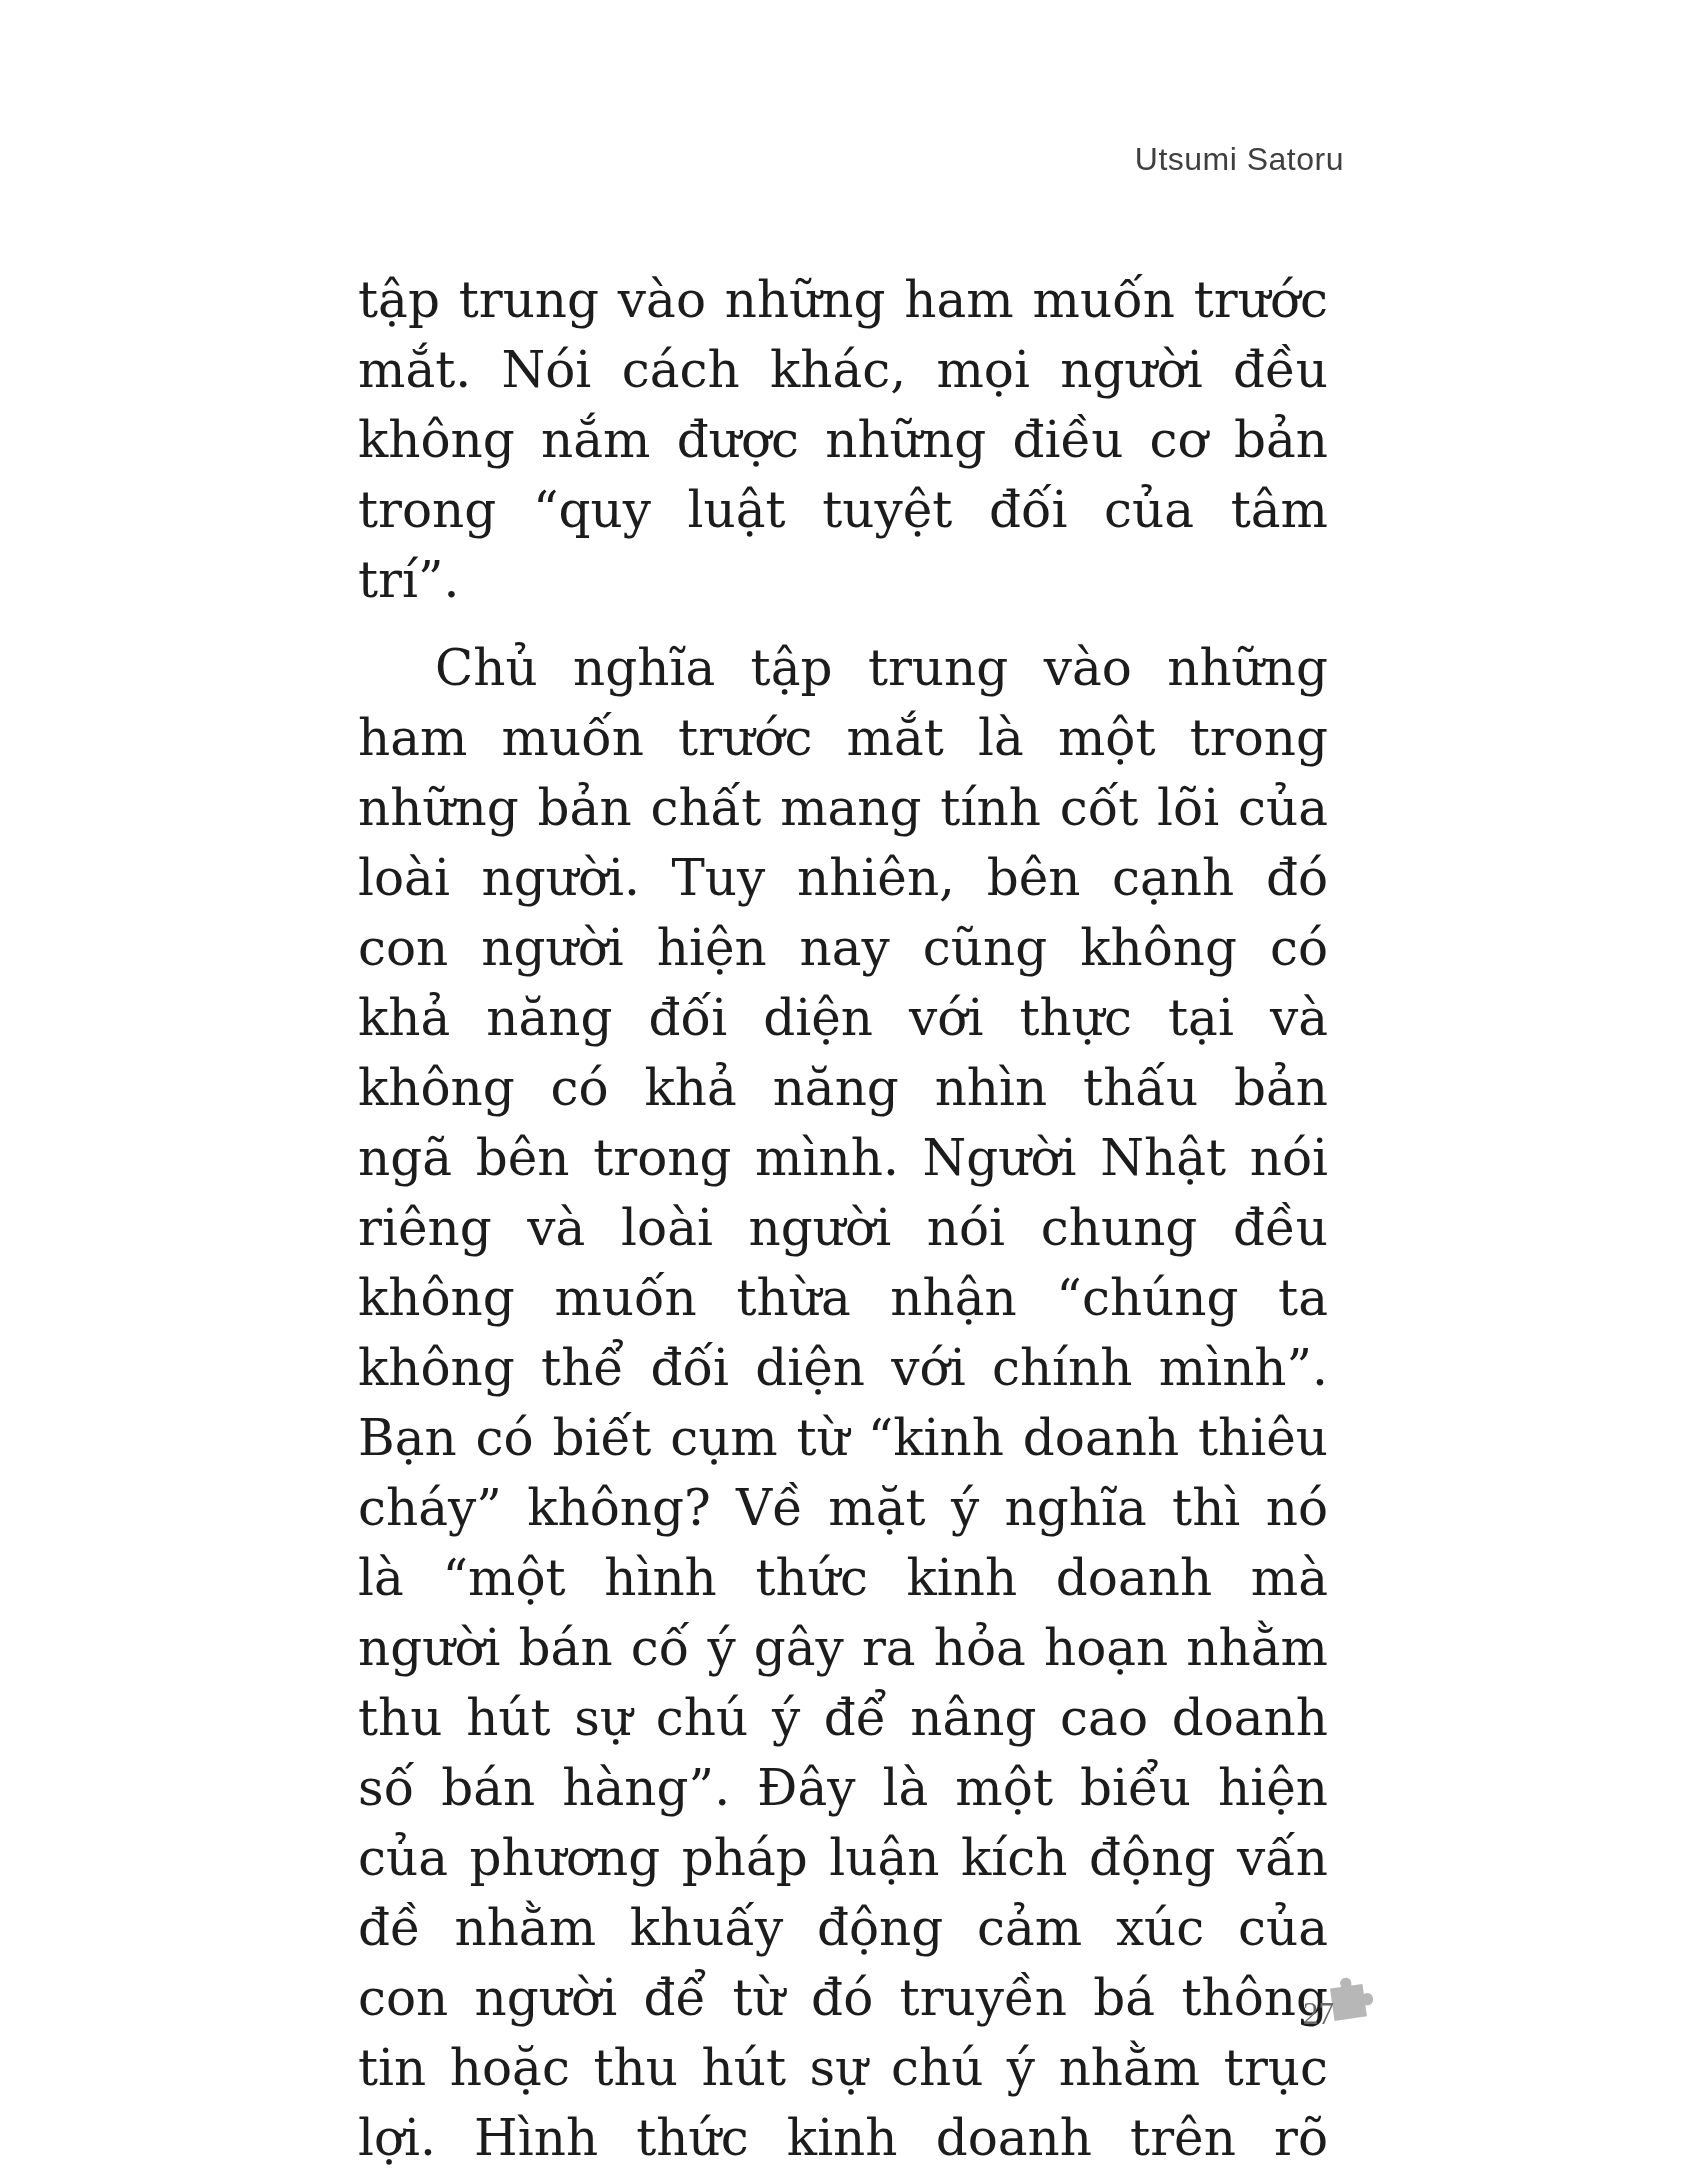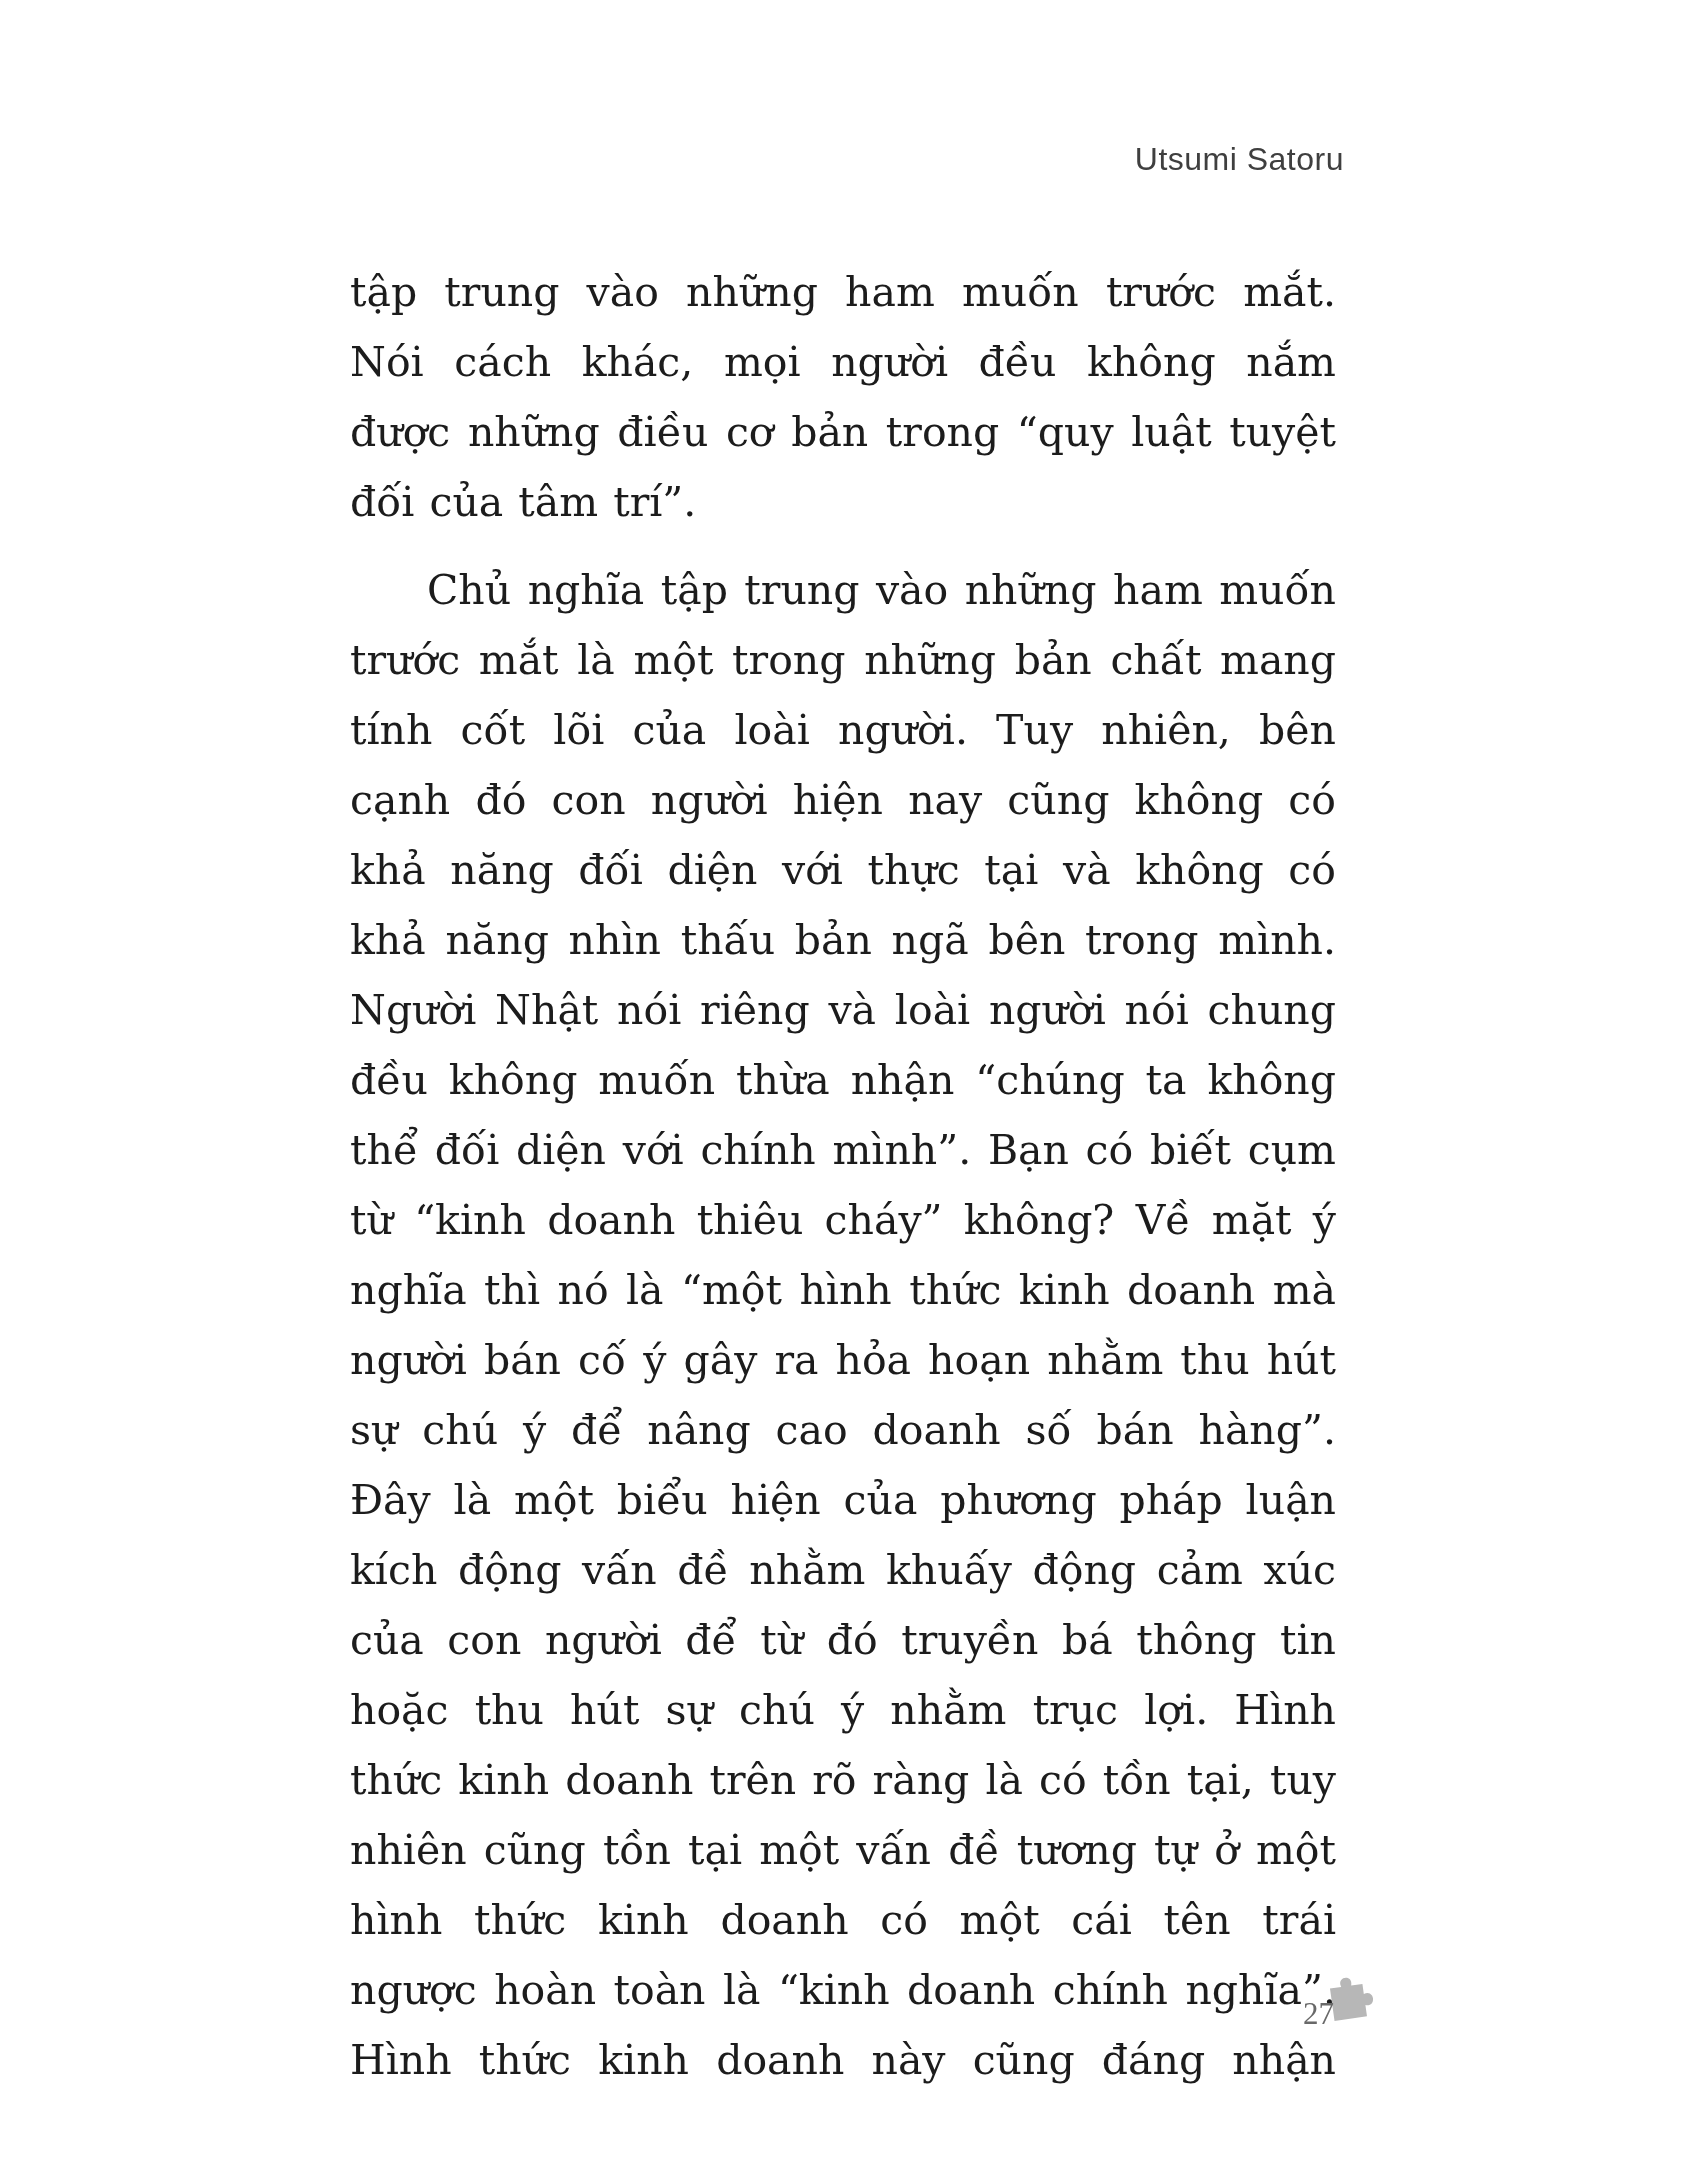--- a/index.html
+++ b/index.html
@@ -28,22 +28,22 @@
     color: #3f3f3f;
   }
   .text-block {
     position: absolute;
     top: 249px;
     left: 342px;
     width: 1002px;
     color: #1c1c1c;
   }
   .text-block p {
-    margin: 8px;
-    font-size: 41px;
+    margin: 16px;
+    font-size: 50px;
     line-height: 70px;
     text-align: justify;
     text-justify: inter-word;
     word-spacing: 2px;
   }
   .para-indent {
     text-indent: 77px;
     margin-top: 18px !important;
   }
   .para-continues {

